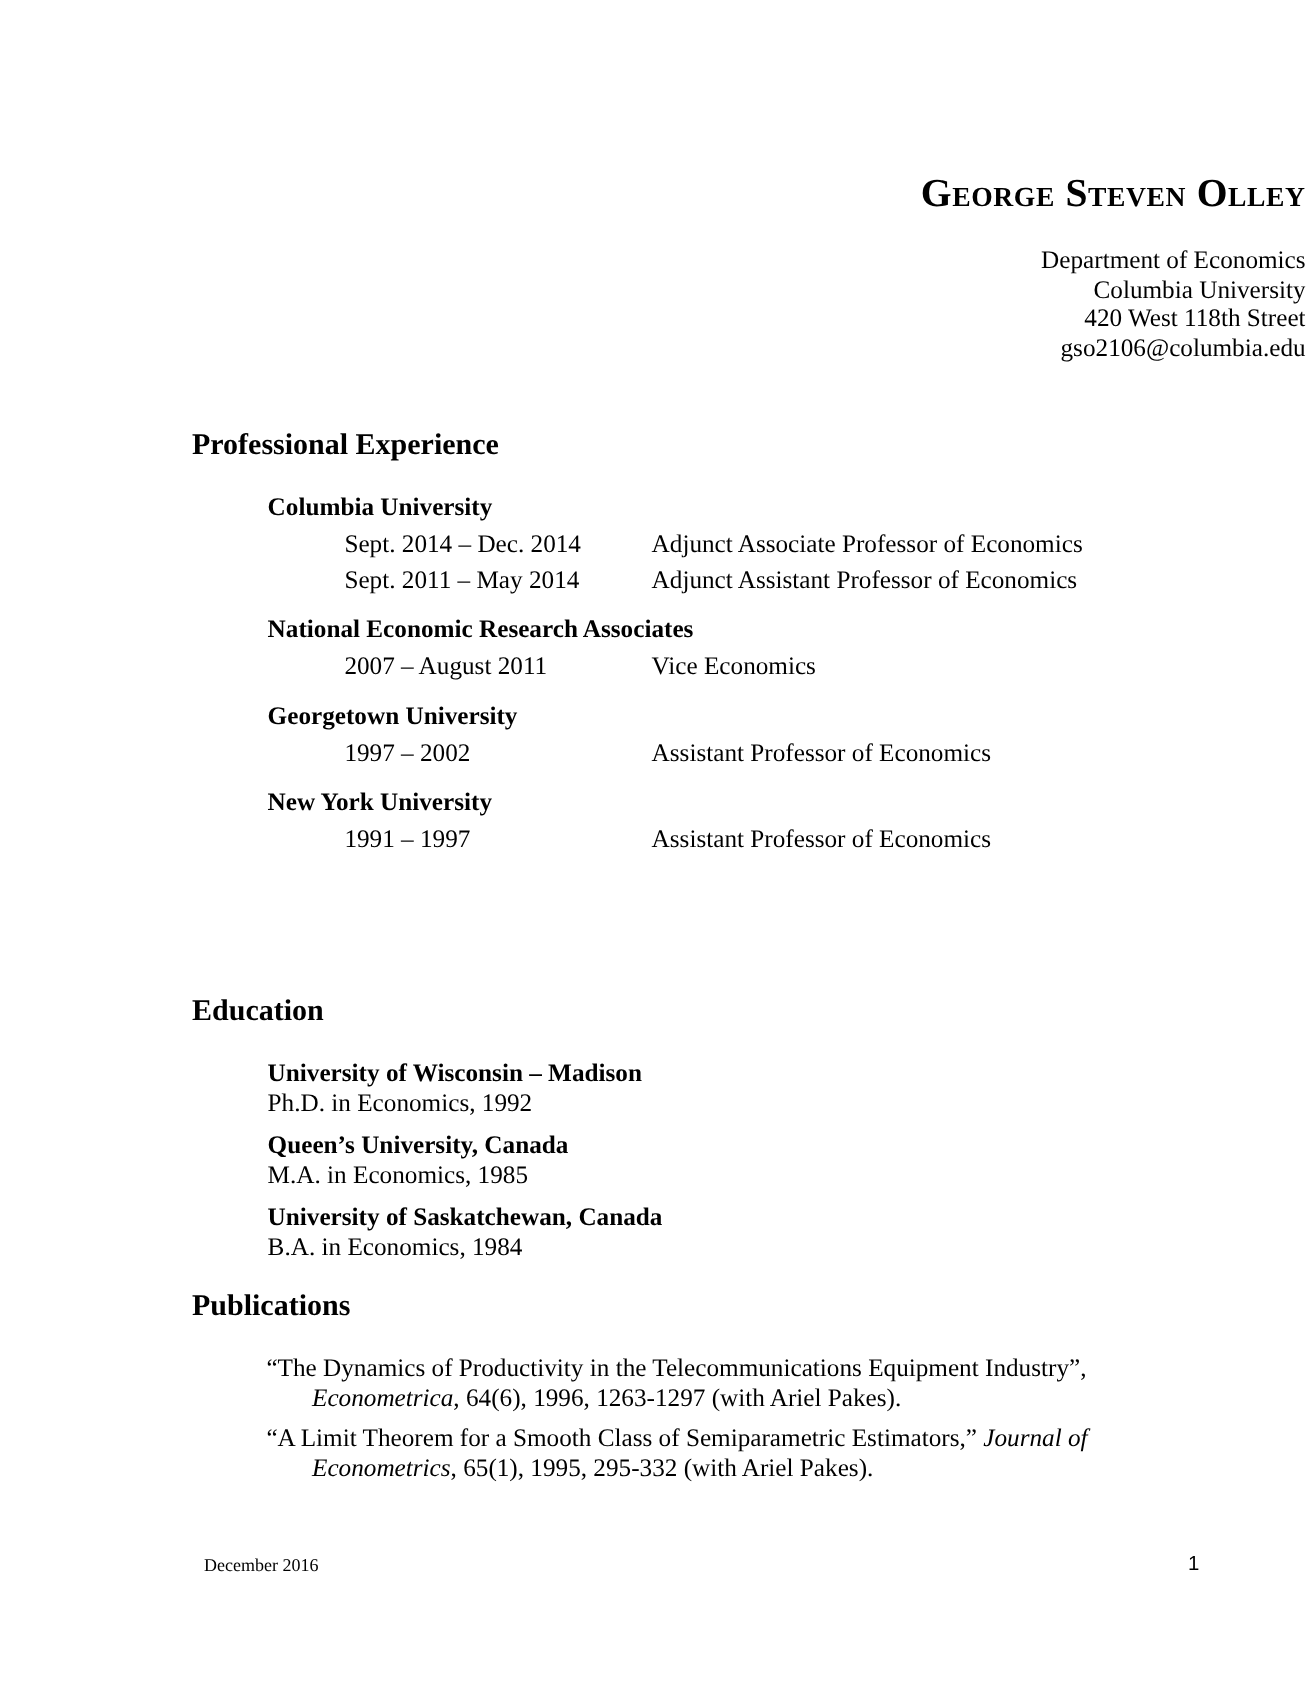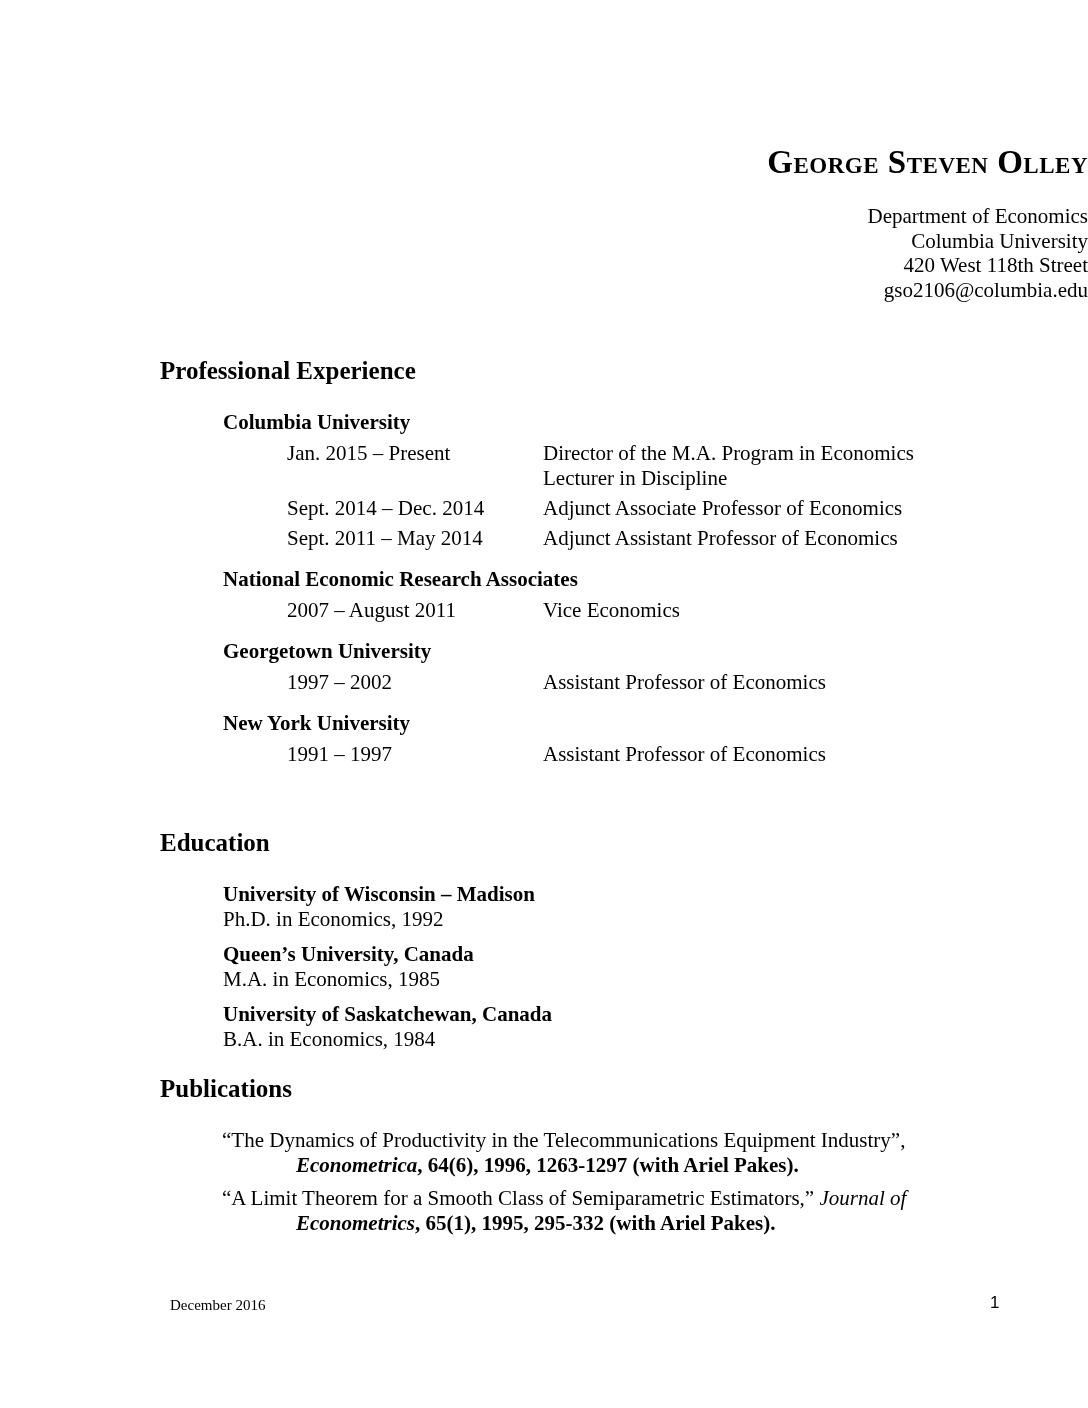--- a/index.html
+++ b/index.html
@@ -40,21 +40,21 @@
   .position-roles { flex: 1; }
 
   
   .edu-item { margin-left: 63px; font-size: 21px; line-height: 25px; margin-bottom: 10px; }
   .edu-item.first { margin-top: 24px; }
   .edu-school { font-weight: 700; }
 
   
   .pub-item { margin-left: 62px; font-size: 21px; line-height: 25px; margin-bottom: 8px; }
   .pub-item.first { margin-top: 24px; }
-  .pub-line.cont { margin-left: 74px; font-weight: bold; }
+  .pub-line.cont { margin-left: 38px; }
   .journal { font-style: italic; }
 
   
   .footer-date { position: absolute; left: 170px; top: 1297px; font-size: 15px; line-height: 16px; }
   .page-number { position: absolute; left: 990px; top: 1293px; font-size: 17px; line-height: 19px;
                  font-family: "Liberation Sans", sans-serif; }
 </style>
 </head>
 <body>
 
@@ -68,27 +68,20 @@
       <div>420 West 118th Street</div>
       <div>gso2106@columbia.edu</div>
     </div>
   </div>
 
   <div class="section" id="experience">
     <div class="section-heading">Professional Experience</div>
 
     <div class="employer first">
       <div class="employer-name">Columbia University</div>
-      <div class="position-row">
-        <div class="position-dates">Jan. 2015 – Present</div>
-        <div class="position-roles">
-          <div>Director of the M.A. Program in Economics</div>
-          <div>Lecturer in Discipline</div>
-        </div>
-      </div>
       <div class="position-row">
         <div class="position-dates">Sept. 2014 – Dec. 2014</div>
         <div class="position-roles">
           <div>Adjunct Associate Professor of Economics</div>
         </div>
       </div>
       <div class="position-row">
         <div class="position-dates">Sept. 2011 – May 2014</div>
         <div class="position-roles">
           <div>Adjunct Assistant Professor of Economics</div>

